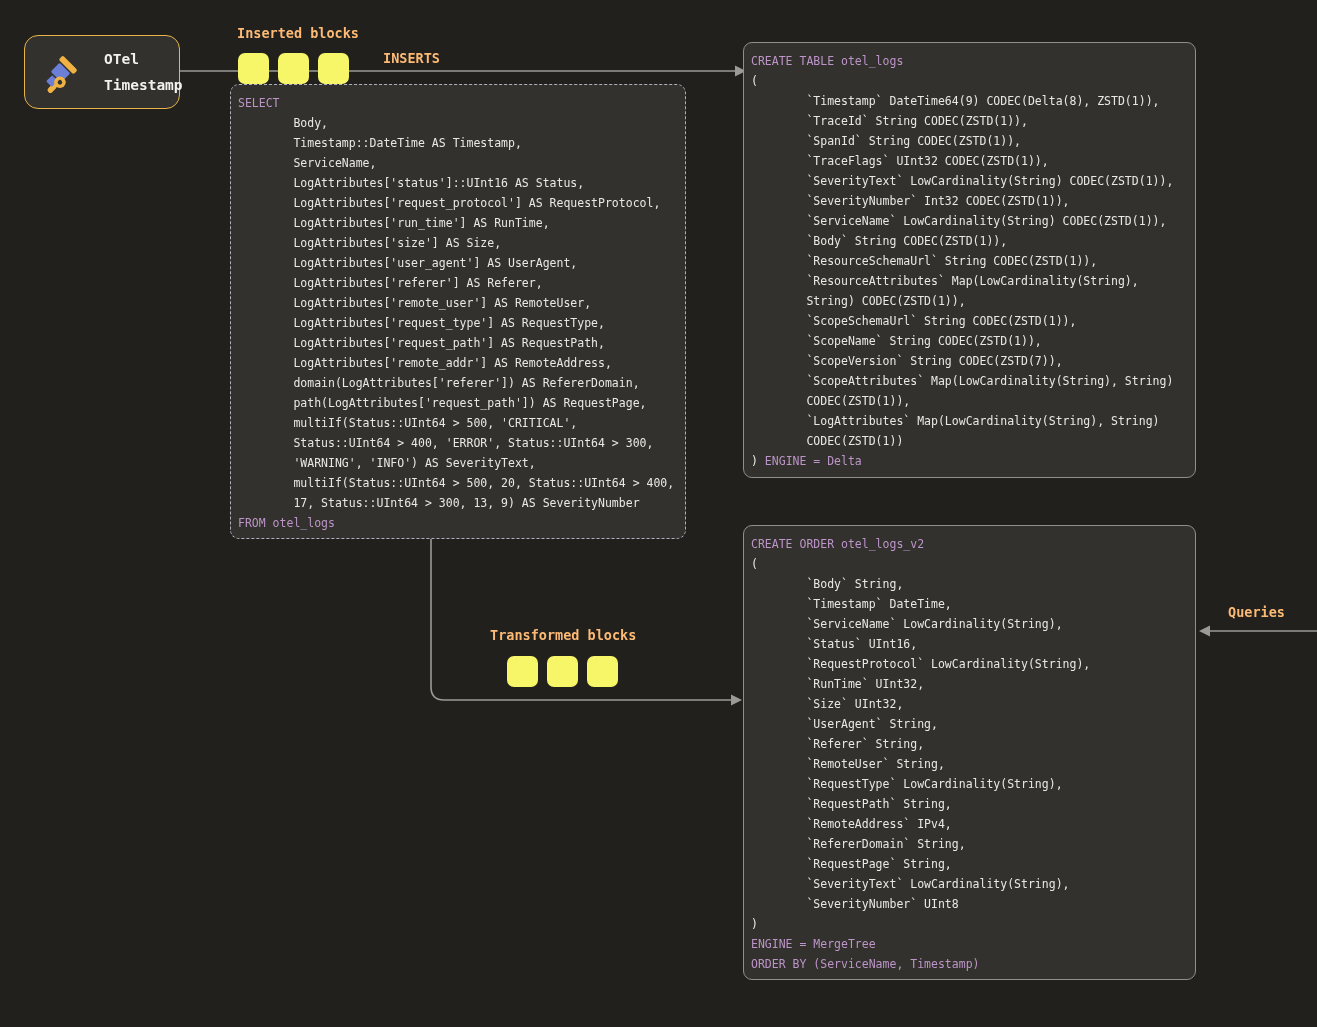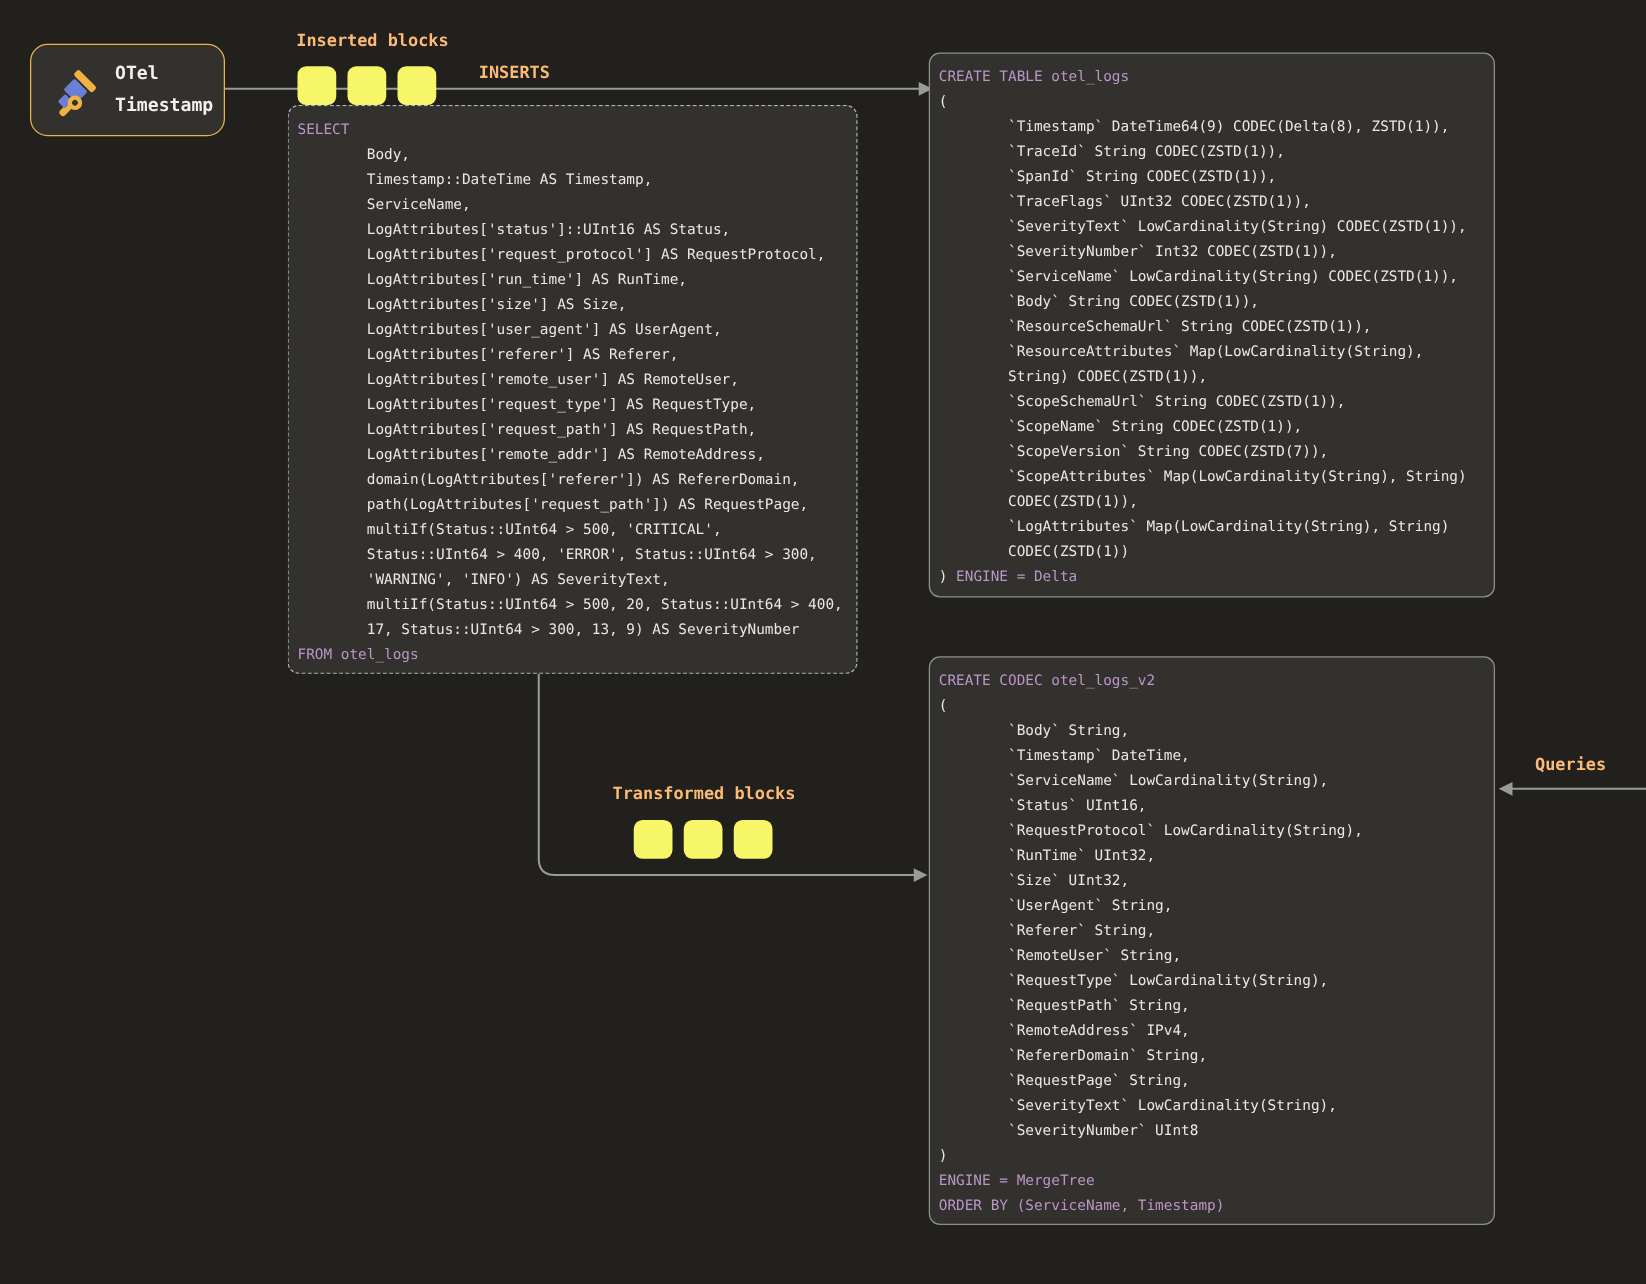--- a/index.html
+++ b/index.html
@@ -6,21 +6,21 @@
   .canvas{position:relative;width:1317px;height:1027px;background:#21201D;overflow:hidden;
           font-family:"DejaVu Sans Mono",monospace;}
   svg.connectors{position:absolute;left:0;top:0;z-index:1;}
   .conn{stroke:#9B9B96;stroke-width:1.6;fill:none;}
   .head{fill:#9B9B96;}
 
   .otel-box{position:absolute;left:24px;top:35px;width:156px;height:74px;z-index:2;
             background:#32312D;border:1.5px solid #E9B54B;border-radius:14px;
             display:flex;align-items:center;box-sizing:border-box;}
   .otel-icon{margin-left:11px;width:50px;height:50px;flex:0 0 auto;}
-  .otel-text{margin-left:6px;color:#F2F1ED;font-size:14.5px;font-weight:700;line-height:26px;}
+  .otel-text{margin-left:18px;color:#F2F1ED;font-size:14.5px;font-weight:700;line-height:26px;}
 
   .lbl{position:absolute;z-index:2;color:#fdba74;font-size:13.5px;font-weight:700;white-space:nowrap;}
 
   .blocks{position:absolute;z-index:3;display:flex;gap:9px;}
   .block{width:31px;height:31px;border-radius:7px;background:#F7F669;}
 
   .code-box{position:absolute;z-index:2;box-sizing:border-box;background:#32312D;
             border:1px solid #90908A;border-radius:9px;padding:8px 8px 16px 7px;
             font-size:11.5px;line-height:20px;color:#EAE8E4;}
   .code-box.dashed{border:1px dashed #B0B0C0;}
@@ -110,21 +110,21 @@
       <div class="cl"><span class="pl">        `ScopeName` String CODEC(ZSTD(1)),</span></div>
       <div class="cl"><span class="pl">        `ScopeVersion` String CODEC(ZSTD(7)),</span></div>
       <div class="cl"><span class="pl">        `ScopeAttributes` Map(LowCardinality(String), String)</span></div>
       <div class="cl"><span class="pl">        CODEC(ZSTD(1)),</span></div>
       <div class="cl"><span class="pl">        `LogAttributes` Map(LowCardinality(String), String)</span></div>
       <div class="cl"><span class="pl">        CODEC(ZSTD(1))</span></div>
       <div class="cl"><span class="pl">) </span><span class="kw">ENGINE = Delta</span></div>
     </div>
 
   <div class="code-box" style="left:743px;top:525px;width:453px;height:455px">
-      <div class="cl"><span class="kw">CREATE CODEC otel_logs_v2</span></div>
+      <div class="cl"><span class="kw">CREATE ORDER otel_logs_v2</span></div>
       <div class="cl"><span class="pl">(</span></div>
       <div class="cl"><span class="pl">        `Body` String,</span></div>
       <div class="cl"><span class="pl">        `Timestamp` DateTime,</span></div>
       <div class="cl"><span class="pl">        `ServiceName` LowCardinality(String),</span></div>
       <div class="cl"><span class="pl">        `Status` UInt16,</span></div>
       <div class="cl"><span class="pl">        `RequestProtocol` LowCardinality(String),</span></div>
       <div class="cl"><span class="pl">        `RunTime` UInt32,</span></div>
       <div class="cl"><span class="pl">        `Size` UInt32,</span></div>
       <div class="cl"><span class="pl">        `UserAgent` String,</span></div>
       <div class="cl"><span class="pl">        `Referer` String,</span></div>

